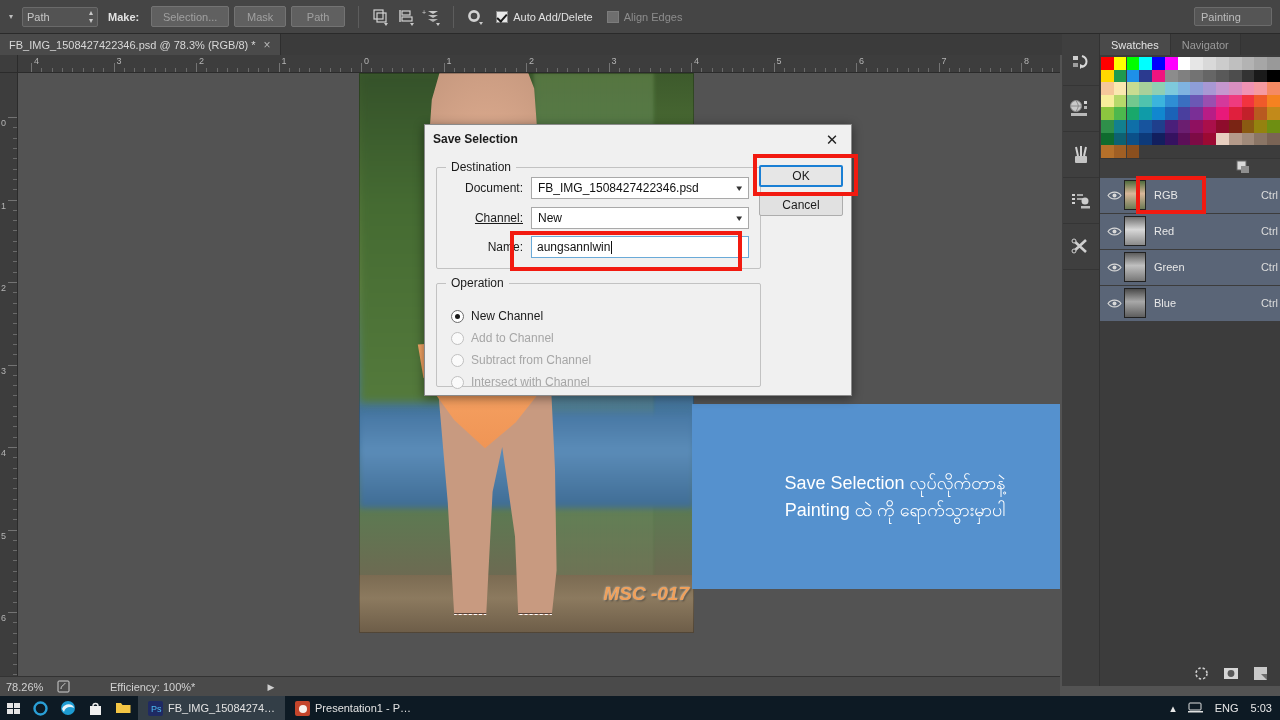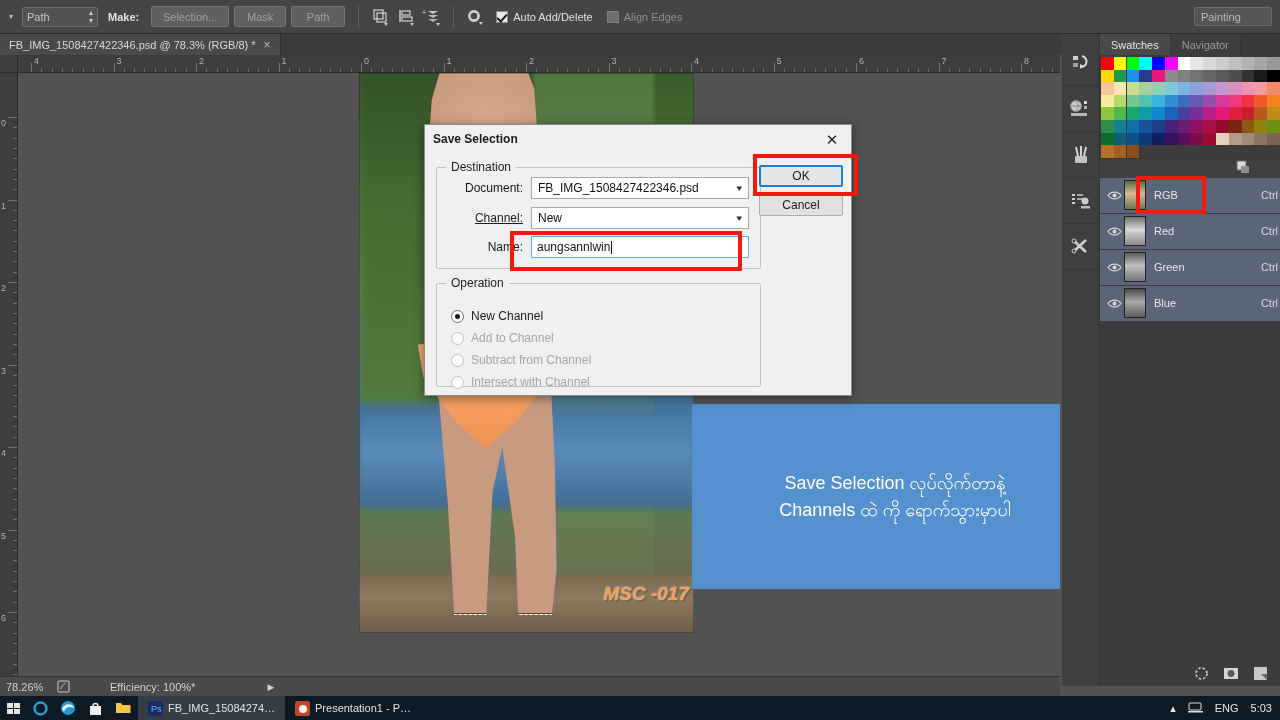--- a/index.html
+++ b/index.html
@@ -553,21 +553,21 @@
       <div class="photo-ground"></div>
       <div class="figure"></div>
       <div class="navel"></div>
       <div class="bikini"></div>
       <div class="marching-ants"></div>
       <div class="msc-text">MSC -017</div>
     </div>
     <div class="photo-border"></div>
 
     <div class="blue-banner">
-      <span><span>Save Selection လုပ်လိုက်တာနဲ့</span><br><span>Channels  ထဲ ကို ရောက်သွားမှာပါ</span></span>
+      <span><span>Save Selection လုပ်လိုက်တာနဲ့</span><br><span>Painting  ထဲ ကို ရောက်သွားမှာပါ</span></span>
     </div>
   </div>
 
   <div class="dialog">
     <div class="dlg-title">
       <b>Save Selection</b>
       <span class="dlg-close">✕</span>
     </div>
 
     <div class="fieldset fs-dest">

